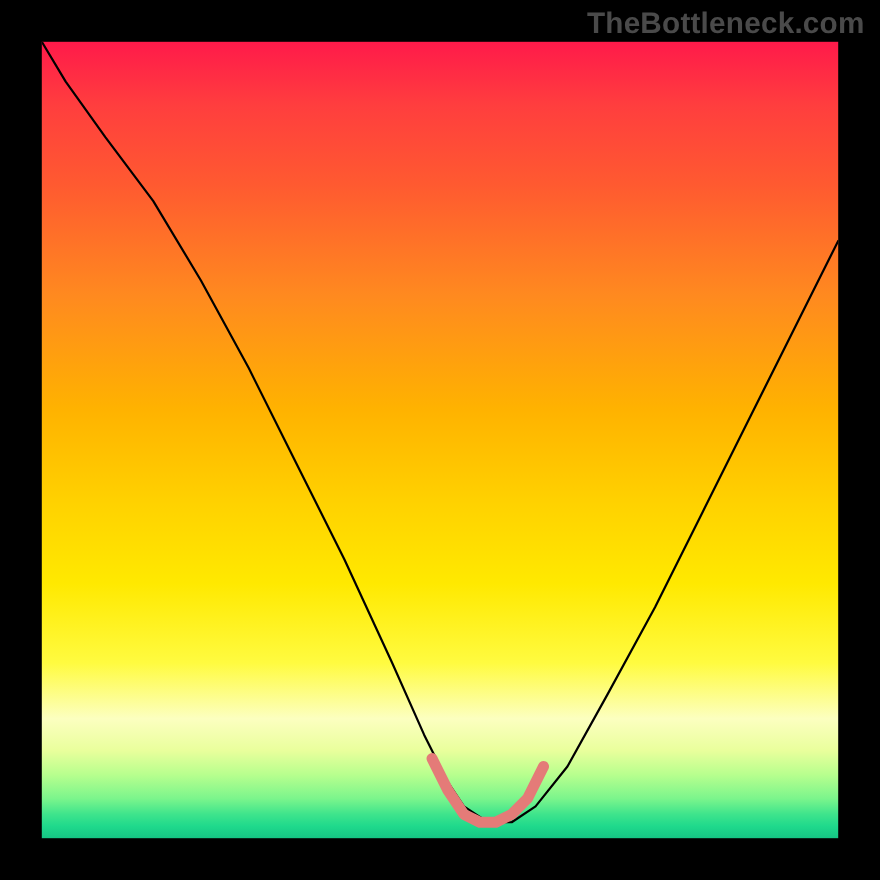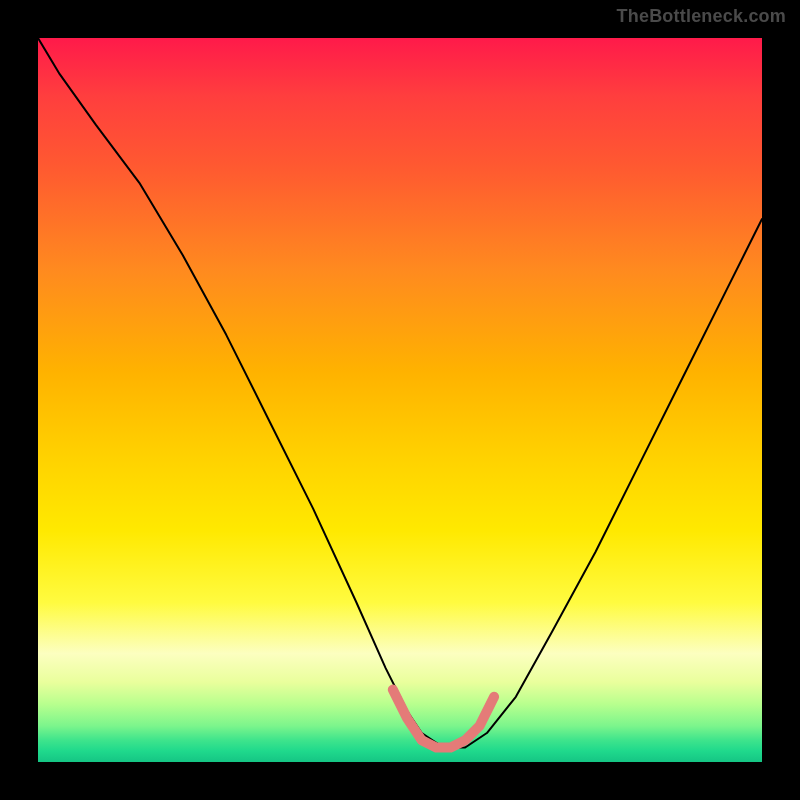--- a/index.html
+++ b/index.html
@@ -47,21 +47,21 @@
     left: 0;
     top: 0;
     width: 724px;
     height: 724px;
   }
   .watermark {
     position: absolute;
     top: 6px;
     right: 14px;
     color: #4a4a4a;
-    font-size: 18px;
+    font-size: 27px;
     font-weight: 600;
     letter-spacing: 0.2px;
     user-select: none;
     text-align: right;
   }
 </style>
 </head>
 <body>
 
 <div class="frame">

